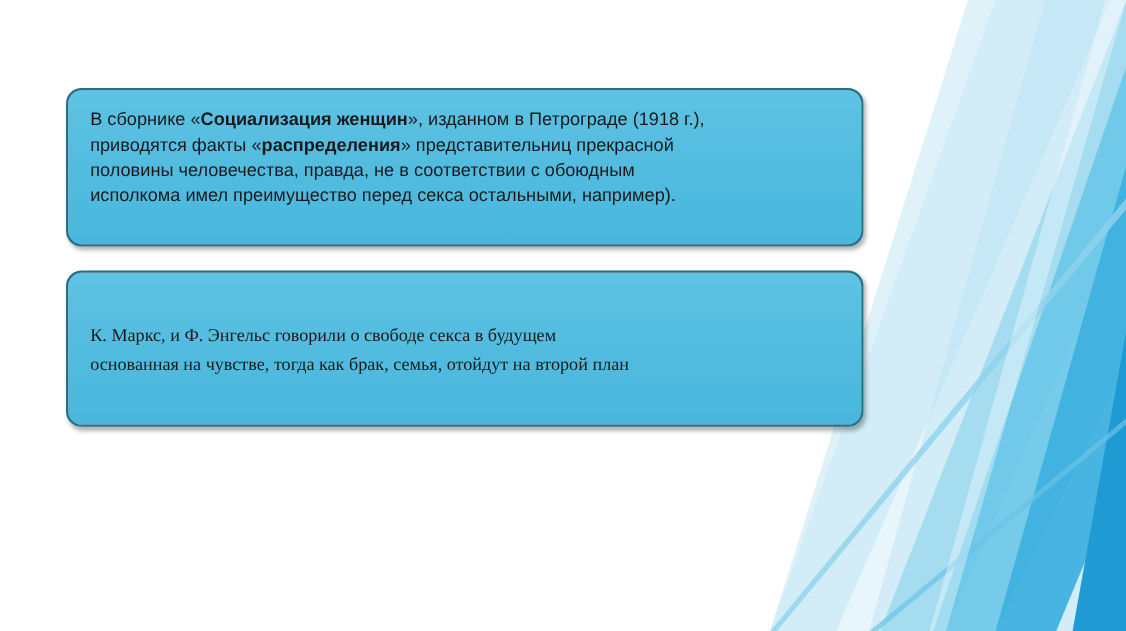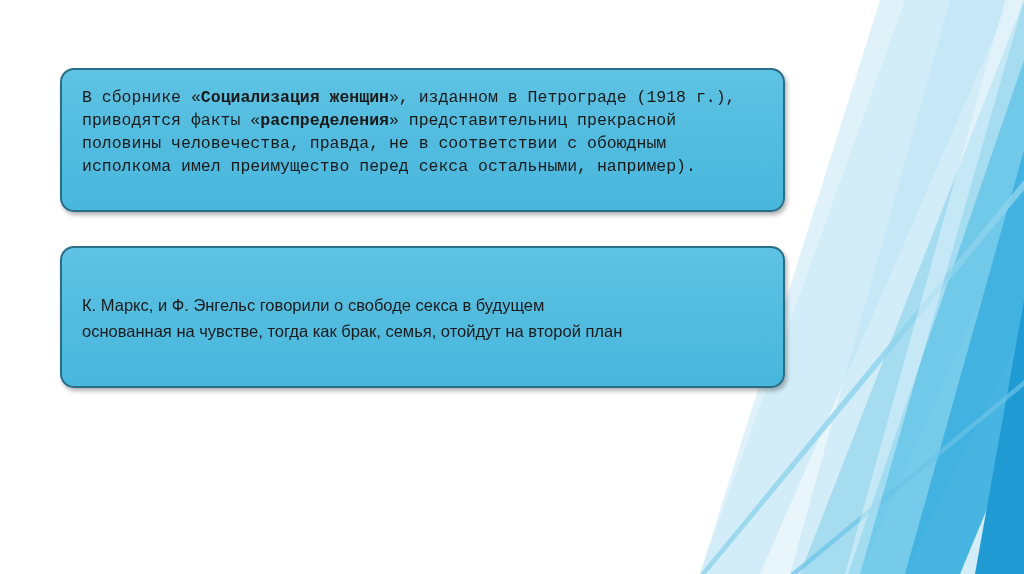--- a/index.html
+++ b/index.html
@@ -35,35 +35,34 @@
   .callout .line {
     font-size: 16.5px;
     line-height: 23px;
     white-space: nowrap;
   }
   .callout .line b {
     font-weight: bold;
   }
   #box1 {
     left: 60px;
-    top: 68px;
+    top: 80px;
     width: 725px;
     height: 144px;
-    font-family: Liberation Mono, monospace;
   }
   #box2 {
     left: 60px;
     top: 246px;
     width: 725px;
     height: 142px;
     display: flex;
     align-items: center;
   }
   #box2 .inner { width: 100%; }
-  #box2 .line { line-height: 26px; }
+  #box2 .line { line-height: 26px; font-family: Liberation Serif, serif; }
 </style>
 </head>
 <body>
 
 <div id="slide">
 
   <svg class="bg-art" width="1024" height="574" viewBox="0 0 1024 574" preserveAspectRatio="none">
 
     <polygon points="1024,0 1024,574 700,574 905,0" fill="#e8f6fc"></polygon>
     <polygon points="1024,0 1024,574 790,574 950,0" fill="#d2ecf8"></polygon>

